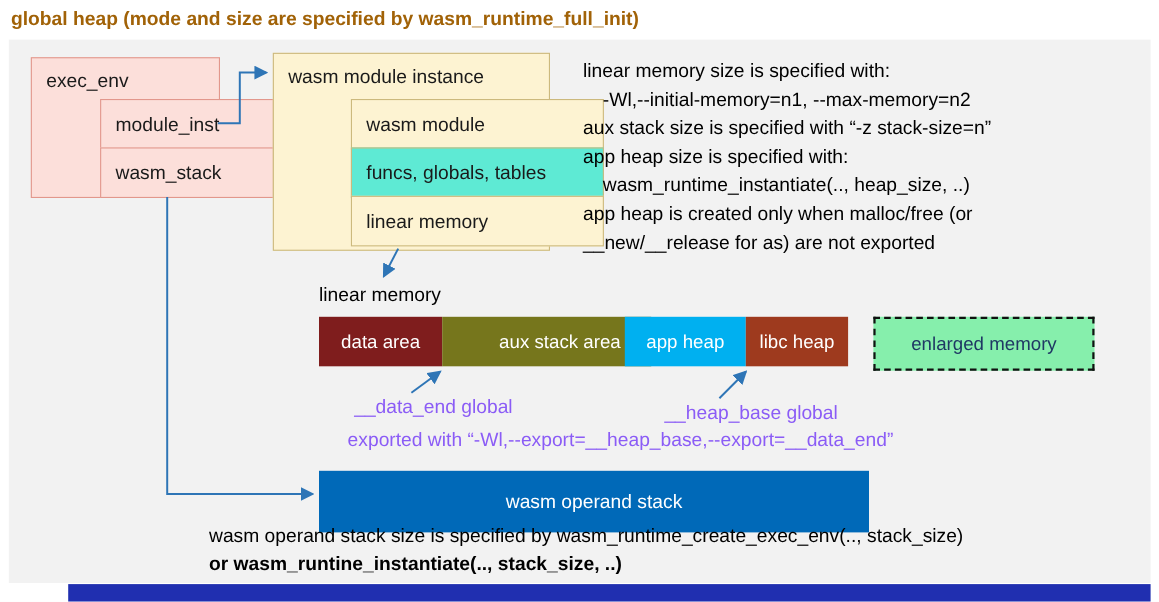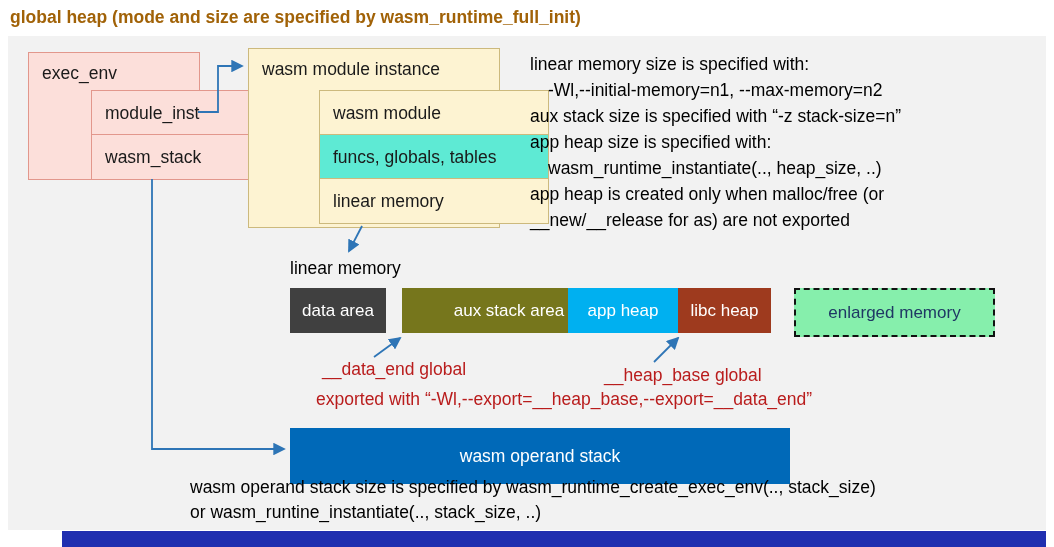--- a/index.html
+++ b/index.html
@@ -11,21 +11,21 @@
   .panel{left:8px;top:36px;width:1038px;height:494px;}
   .box{border:1px solid;}
   .box-head{padding:10px 0 0 13px;font-size:17.5px;}
   .cell{display:flex;align-items:center;padding-left:13px;border:1px solid;font-size:17.5px;margin-left:36px;}
   .notes{left:530px;top:51px;line-height:26px;font-size:17.5px;color:#000;width:510px;}
   .indent{padding-left:18px;}
   .seg{top:288px;height:45px;display:flex;align-items:center;justify-content:center;
        color:#fff;font-size:17px;white-space:nowrap;}
   .seg-enlarged{background:#86efac;border:2px dashed #111;font-size:17px;}
   .lm-label{left:290px;top:258px;font-size:17.5px;color:#000;}
-  .ann{font-size:17.5px;color:#b91c1c;white-space:nowrap;}
+  .ann{font-size:17.5px;color:#8b5cf6;white-space:nowrap;}
   .opstack{left:290px;top:428px;width:500px;height:56px;display:flex;align-items:center;
            justify-content:center;color:#fff;font-size:17.5px;}
   .footer-text{font-size:17.5px;color:#000;white-space:nowrap;}
   .footerbar{left:62px;top:531px;width:984px;height:16px;}
   svg.overlay{position:absolute;left:0;top:0;width:1054px;height:547px;pointer-events:none;}
   .arrow{fill:none;stroke-width:1.8px;}
 </style>
 </head>
 <body>
 
@@ -63,21 +63,21 @@
     <div class="indent">-Wl,--initial-memory=n1, --max-memory=n2</div>
     <div>aux stack size is specified with “-z stack-size=n”</div>
     <div>app heap size is specified with:</div>
     <div class="indent">wasm_runtime_instantiate(.., heap_size, ..)</div>
     <div>app heap is created only when malloc/free (or</div>
     <div>__new/__release for as) are not exported</div>
   </div>
 
   <div class="abs lm-label">linear memory</div>
 
-  <div class="abs seg" style="left: 290px; width: 96px; background-color: #404040;">
+  <div class="abs seg" style="left: 290px; width: 112px; background-color: #7f1d1d;">
     <span>data area</span>
   </div>
   <div class="abs seg" style="left: 402px; width: 166px; background-color: rgb(118, 118, 28); padding-left: 24px;">
     <span>aux stack area</span>
   </div>
   <div class="abs seg" style="left: 568px; width: 110px; background-color: rgb(0, 176, 240);">
     <span>app heap</span>
   </div>
   <div class="abs seg" style="left: 678px; width: 93px; background-color: rgb(158, 58, 30);">
     <span>libc heap</span>
@@ -88,21 +88,21 @@
 
   <div class="abs ann" style="left:322px;top:359px;">__data_end global</div>
   <div class="abs ann" style="left:604px;top:365px;">__heap_base global</div>
   <div class="abs ann" style="left:300px;top:389px;margin-left:16px;">exported with “-Wl,--export=__heap_base,--export=__data_end”</div>
 
   <div class="abs opstack" style="background-color: rgb(0, 105, 184);">
     <span>wasm operand stack</span>
   </div>
 
   <div class="abs footer-text" style="left:190px;top:477px;">wasm operand stack size is specified by wasm_runtime_create_exec_env(.., stack_size)</div>
-  <div class="abs footer-text" style="left:190px;top:502px;">or wasm_runtine_instantiate(.., stack_size, ..)</div>
+  <div class="abs footer-text" style="left:190px;top:502px;font-weight:bold;">or wasm_runtine_instantiate(.., stack_size, ..)</div>
 
   <div class="abs footerbar" style="background-color: rgb(32, 47, 176);"></div>
 
   <svg class="overlay">
     <defs>
       <marker id="arr" viewBox="0 0 10 10" refX="8.5" refY="5" markerWidth="7" markerHeight="7" orient="auto-start-reverse">
         <path d="M0,0 L10,5 L0,10 z" style="fill: rgb(46, 117, 182);"></path>
       </marker>
     </defs>
     <path class="arrow" d="M198,112 L218,112 L218,66 L242,66" marker-end="url(#arr)" style="stroke: rgb(46, 117, 182);"></path>

